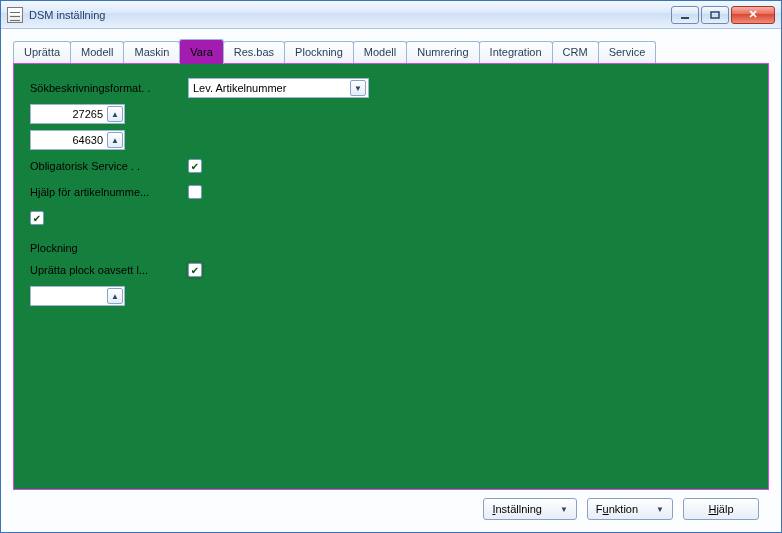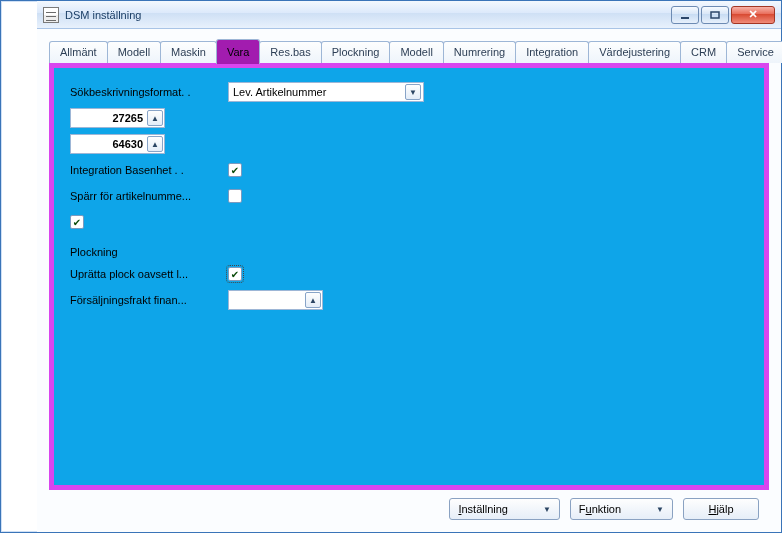--- a/index.html
+++ b/index.html
@@ -11,21 +11,20 @@
     user-select: none;
   }
   .window {
     width: 782px;
     height: 533px;
     border: 1px solid #3a74b8;
     background: #fff;
     display: flex;
     flex-direction: column;
     box-shadow: inset 0 0 0 1px #cfe0f5;
-    padding-left: 36px;
   }
   .titlebar {
     height: 28px;
     background: linear-gradient(#f3f8fe, #dce9fb 45%, #cfe0f5 46%, #e8f1fc);
     border-bottom: 1px solid #a9c4e6;
     display: flex;
     align-items: center;
     padding: 0 2px 0 6px;
   }
   .appicon {
@@ -79,22 +78,22 @@
   .tab.active{
     background:#a21caf;
     color:#000;
     padding-top:6px;
     padding-bottom:6px;
     margin-bottom:-1px;
     z-index:3;
   }
   .page {
     flex:1;
-    border:5px solid #d946ef;
-    background:#0ea5e9;
+    border:1px solid #d946ef;
+    background:#15803d;
     padding:14px 16px;
     position:relative;
     z-index:1;
   }
   .row {
     display:flex;align-items:center;
     margin-bottom:6px;
     height:20px;
   }
   .lbl {
@@ -103,29 +102,29 @@
     white-space:nowrap;
     overflow:hidden;
   }
   .dropdown, .numbox, .lookup {
     border:1px solid #9db6d6;
     height:20px;
     background:#fff;
     display:flex;align-items:center;
     font-size:11px;
   }
-  .dropdown { width:196px; padding:0 2px 0 4px; justify-content:space-between;text-align:center;}
+  .dropdown { width:181px; padding:0 2px 0 4px; justify-content:space-between;text-align:center;}
   .dd-arrow, .spin, .lk-btn {
     width:16px;height:16px;border:1px solid #88a4c8;
     background:linear-gradient(#fefefe,#e4edf8);
     display:flex;align-items:center;justify-content:center;
     font-size:8px;border-radius:2px;color:#2b4563;
   }
   .numbox { width:95px; justify-content:flex-end; padding:0 1px 0 4px;}
-  .numbox .val { flex:1; text-align:right; padding-right:4px;font-weight:bold;}
+  .numbox .val { flex:1; text-align:right; padding-right:4px;}
   .lookup { width:95px; padding:0 1px 0 4px; justify-content:space-between;}
   .chkwrap {
     width:95px;
   }
   .chk {
     width:14px;height:14px;border:1px solid #7a9ac0;background:#fff;
     display:flex;align-items:center;justify-content:center;
     font-size:10px;color:#0a4b0a;border-radius:2px;
   }
   .chk.focus { outline:1px dotted #444; outline-offset:1px; }
@@ -134,21 +133,21 @@
   }
   .footer{
     display:flex;justify-content:flex-end;gap:10px;
     padding:8px 10px 4px 0;
   }
   .btn{
     min-width:86px;height:22px;
     border:1px solid #8aa2c2;border-radius:3px;
     background:linear-gradient(#fefefe,#e6eef8);
     display:flex;align-items:center;justify-content:center;
-    gap:35px;padding:0 8px;font-size:11px;color:#000;
+    gap:18px;padding:0 8px;font-size:11px;color:#000;
   }
   .btn .arrow{font-size:8px;color:#2b4563;}
   .underline-first::first-letter{text-decoration:underline;}
 </style>
 </head>
 <body>
 
 <div class="window">
   <div class="titlebar">
     <div class="appicon"></div>
@@ -165,30 +164,29 @@
           </svg>
       </div>
       <div class="winbtn close">
         <span>✕</span>
       </div>
     </div>
   </div>
 
   <div class="client">
     <div class="tabstrip">
-      <div class="tab">Allmänt</div>
+      <div class="tab">Uprätta</div>
       <div class="tab">Modell</div>
       <div class="tab">Maskin</div>
       <div class="tab active">Vara</div>
       <div class="tab">Res.bas</div>
       <div class="tab">Plockning</div>
       <div class="tab">Modell</div>
       <div class="tab">Numrering</div>
       <div class="tab">Integration</div>
-      <div class="tab">Värdejustering</div>
       <div class="tab">CRM</div>
       <div class="tab">Service</div>
     </div>
 
     <div class="page">
 
       <div class="row">
         <div class="lbl">Sökbeskrivningsformat. .</div>
         <div class="dropdown">
           <span>Lev. Artikelnummer</span>
@@ -204,28 +202,28 @@
       </div>
 
       <div class="row">
         <div class="numbox">
           <span class="val">64630</span>
           <span class="spin">▲</span>
         </div>
       </div>
 
       <div class="row">
-        <div class="lbl">Integration Basenhet .  .</div>
+        <div class="lbl">Obligatorisk Service .  .</div>
         <div class="chkwrap">
             <div class="chk">✔</div>
           </div>
       </div>
 
       <div class="row">
-        <div class="lbl">Spärr för artikelnumme...</div>
+        <div class="lbl">Hjälp för artikelnumme...</div>
         <div class="chkwrap">
             <div class="chk"></div>
           </div>
       </div>
 
       <div class="row">
         <div class="chkwrap">
             <div class="chk">✔</div>
           </div>
       </div>
@@ -233,21 +231,20 @@
       <div class="section-title">Plockning</div>
 
       <div class="row">
         <div class="lbl">Uprätta plock oavsett l...</div>
         <div class="chkwrap">
             <div class="chk focus">✔</div>
           </div>
       </div>
 
       <div class="row">
-        <div class="lbl">Försäljningsfrakt finan...</div>
         <div class="lookup">
           <span></span>
           <span class="lk-btn">▲</span>
         </div>
       </div>
 
     </div>
 
     <div class="footer">
       <div class="btn">

